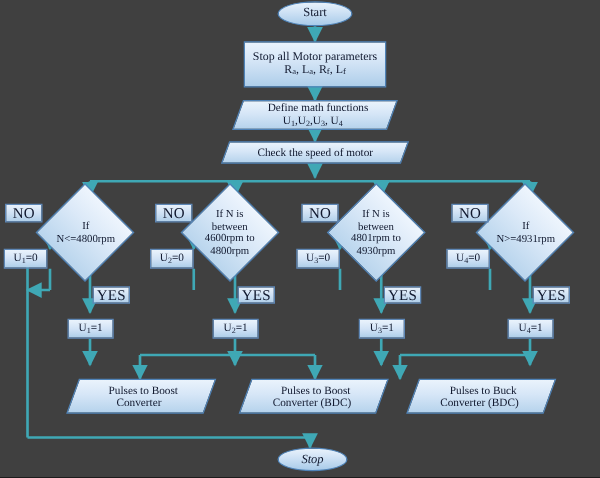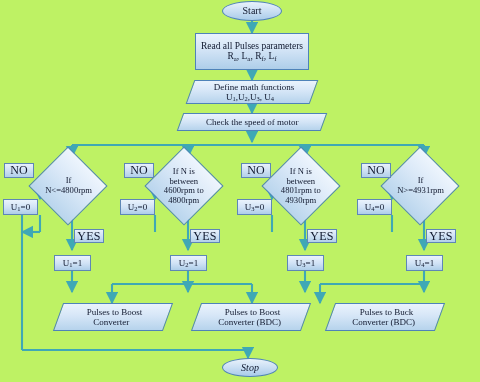--- a/index.html
+++ b/index.html
@@ -1,19 +1,19 @@
 <!DOCTYPE html>
 <html><head>
 <meta charset="utf-8">
 <style>
   html,body{margin:0;padding:0;background:#000;}
   #stage{
     position:relative;
     width:480px;height:382px;
-    background:#bef264;
+    background:#404040;
     font-family:"Liberation Serif", serif;
     overflow:hidden;
   }
   #stage svg{position:absolute;left:0;top:0;}
 
   .node{position:absolute;box-sizing:border-box;display:flex;align-items:center;justify-content:center;text-align:center;color:#10182e;}
   .node .txt{line-height:1.12;display:block;white-space:pre-line;}
 
   
   .term{
@@ -163,21 +163,21 @@
     <g stroke="#3fa8b5" stroke-width="2.1" fill="none" marker-end="url(#ah)">
       <path d="M248,350 L248,358"></path>
     </g>
   </svg>
 
   <div class="node term" style="left:222px;top:1px;width:60px;height:20px;">
     <span class="txt">Start</span>
   </div>
 
   <div class="node rect" style="left:195px;top:33px;width:114px;height:37px;flex-direction:column;">
-    <span class="txt">Read all Pulses parameters</span>
+    <span class="txt">Stop all Motor parameters</span>
     <span class="txt">R<sub>a</sub>, L<sub>a</sub>, R<sub>f</sub>, L<sub>f</sub></span>
   </div>
 
   <div class="node para skew" style="left:190px;top:80px;width:124px;height:24px;flex-direction:column;">
     <span class="txt">Define math functions</span>
     <span class="txt">U<sub>1</sub>,U<sub>2</sub>,U<sub>3</sub>, U<sub>4</sub></span>
   </div>
 
   <div class="node para skew" style="left:180px;top:113px;width:144px;height:18px;">
     <span class="txt">Check the speed of motor</span>

